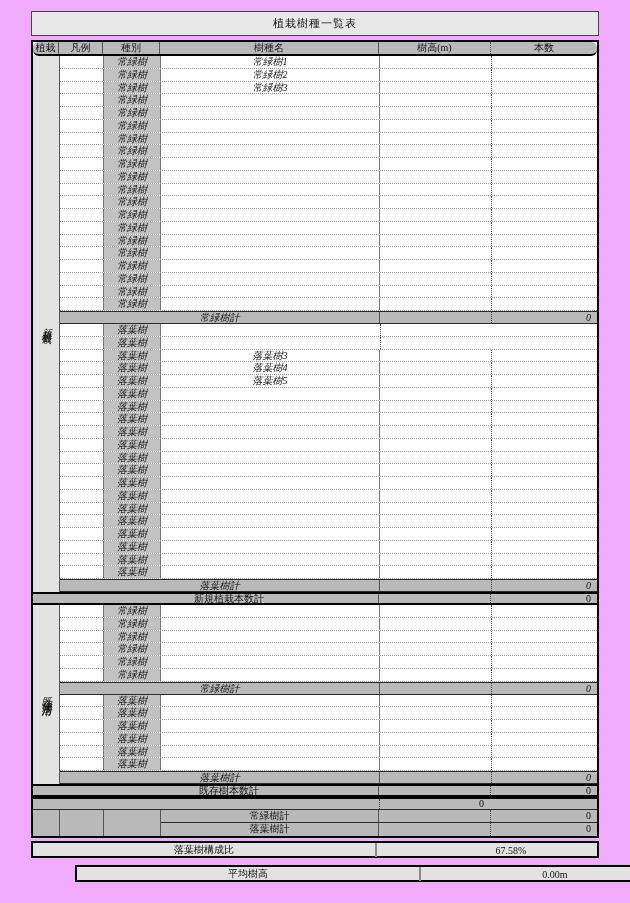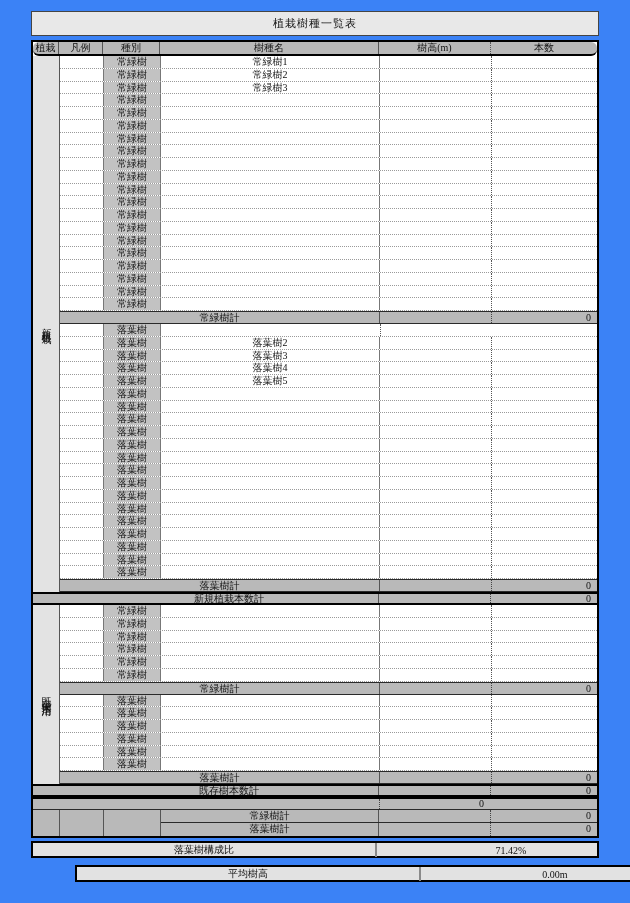--- a/index.html
+++ b/index.html
@@ -1,17 +1,17 @@
 <!DOCTYPE html>
 <html><head>
 <meta charset="utf-8">
 <style>
   html,body { margin:0; padding:0; background:#ffffff; }
   body { width:630px; height:903px; font-family:"Liberation Serif","DejaVu Serif",serif; color:#111; }
-  .page { position:relative; width:630px; height:903px; background:#3b82f6; overflow:hidden; }
+  .page { position:relative; width:630px; height:903px; background:#f0abfc; overflow:hidden; }
 
   .titlebar {
     position:absolute; left:31px; top:11px; width:568px; height:25px;
     background:#e8e8e8; border:1px solid #444; box-sizing:border-box;
     display:flex; align-items:center; justify-content:center;
     font-size:11px; letter-spacing:1px;
   }
 
   .tbl {
     position:absolute; left:31px; top:40px; width:568px;
@@ -22,21 +22,21 @@
     display:grid; grid-template-columns:26px 44px 57px 219px 111px 1fr;
     height:14px; background:#b9b9b9; border-bottom:2px solid #000; box-sizing:border-box;border-radius:6px;
   }
   .hdr .hc {
     font-size:10px; line-height:12px; text-align:center;
     border-right:1px solid #555; box-sizing:border-box; overflow:hidden;
   }
   .hdr .hc.no-r { border-right:none; }
   .hdr .hc.dot-l { border-left:1px dotted #555; border-right:none; }
 
-  .section { display:flex; }
+  .section { display:flex;font-style:italic; }
   .vlabel {
     width:27px; background:#e3e3e3; border-right:1px solid #555; box-sizing:border-box;
     display:flex; align-items:center; justify-content:center;
     writing-mode:vertical-rl; text-orientation:upright;
     font-size:10px; letter-spacing:2px;
   }
   .srows { flex:1; display:flex; flex-direction:column; min-width:0; }
 
   .drow {
     display:grid; grid-template-columns:44px 57px 219px 111px 1fr;
@@ -260,21 +260,20 @@
             </div>
             <div class="drow">
               <div class="cell"></div>
               <div class="cell kind">落葉樹</div>
               <div class="cell hgt"></div>
               <div class="cell cnt"></div>
             </div>
             <div class="drow">
               <div class="cell"></div>
               <div class="cell kind">落葉樹</div>
-              <div class="cell name">落葉樹2</div>
               <div class="cell hgt"></div>
               <div class="cell cnt"></div>
             </div>
             <div class="drow">
               <div class="cell"></div>
               <div class="cell kind">落葉樹</div>
               <div class="cell name">落葉樹3</div>
               <div class="cell hgt"></div>
               <div class="cell cnt"></div>
             </div>
@@ -534,21 +533,21 @@
               <div class="gc ghgt"></div>
               <div class="gc gcnt">0</div>
             </div>
           </div>
         </div>
       </div>
   </div>
 
   <div class="sumbox ratio">
     <div class="sl">落葉樹構成比</div>
-    <div class="sv">71.42%</div>
+    <div class="sv">67.58%</div>
   </div>
 
   <div class="sumbox avg">
     <div class="sl">平均樹高</div>
     <div class="sv">0.00m</div>
   </div>
 
 </div>
 
 </body></html>

